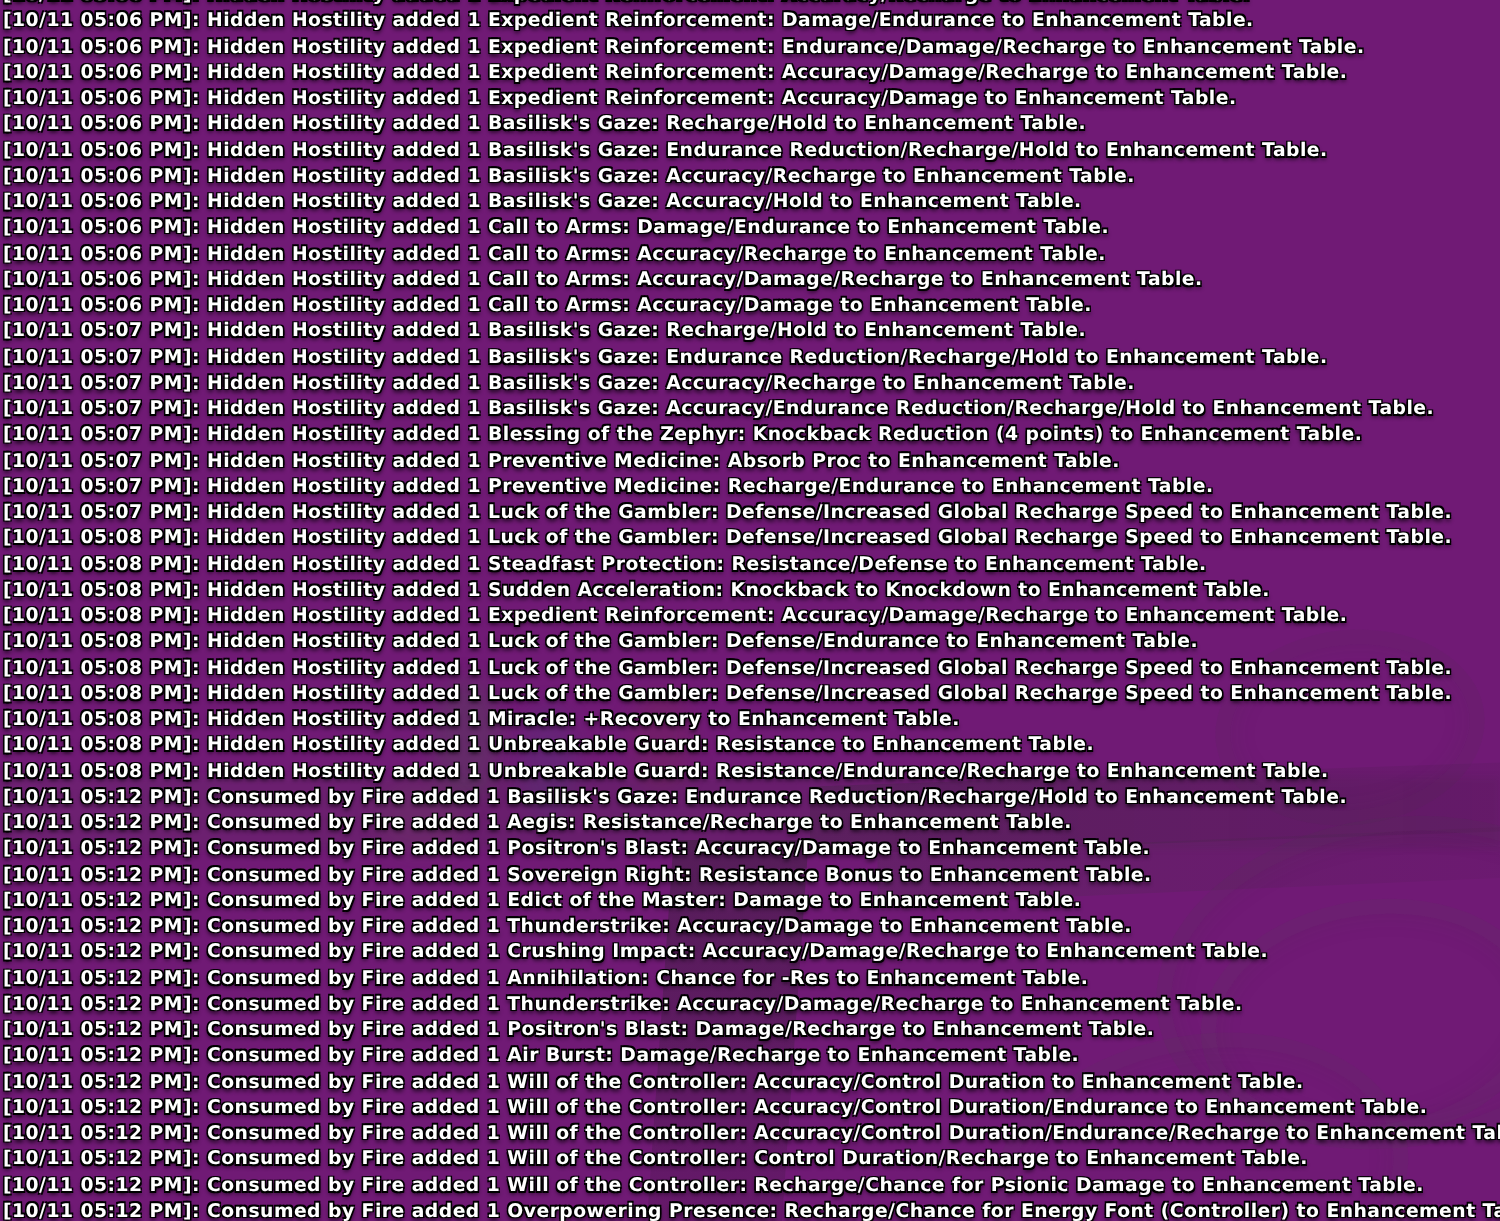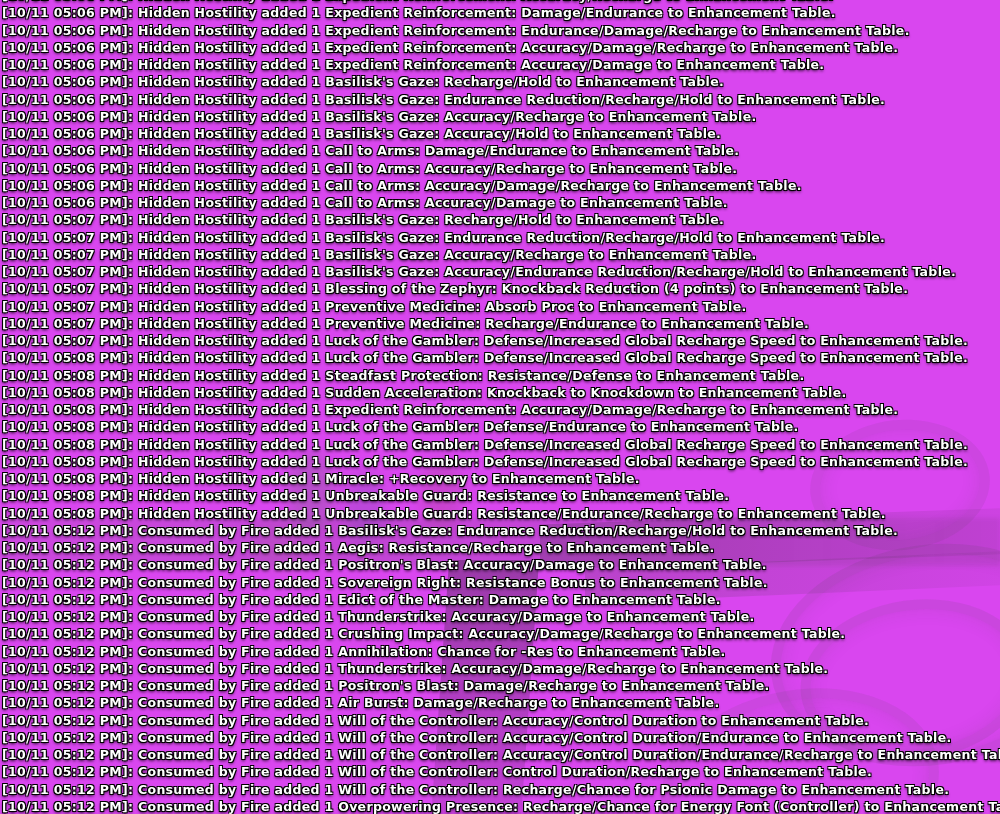--- a/index.html
+++ b/index.html
@@ -1,21 +1,21 @@
 <!DOCTYPE html>
 <html><head>
 <meta charset="utf-8">
 <style>
   html, body { margin: 0; padding: 0; background: #000; }
   .viewport {
     position: relative;
     width: 1000px;
     height: 814px;
     overflow: hidden;
-    background: #d946ef;
+    background: #701a75;
     font-family: "DejaVu Sans", "Liberation Sans", sans-serif;
   }
 
   
   .bg-layer { position: absolute; inset: 0; pointer-events: none; }
   .swirl {
     position: absolute;
     border-radius: 50%;
     border: 10px solid rgba(70,70,70,0.10);
     box-shadow: inset 0 0 18px rgba(60,60,60,0.10);

